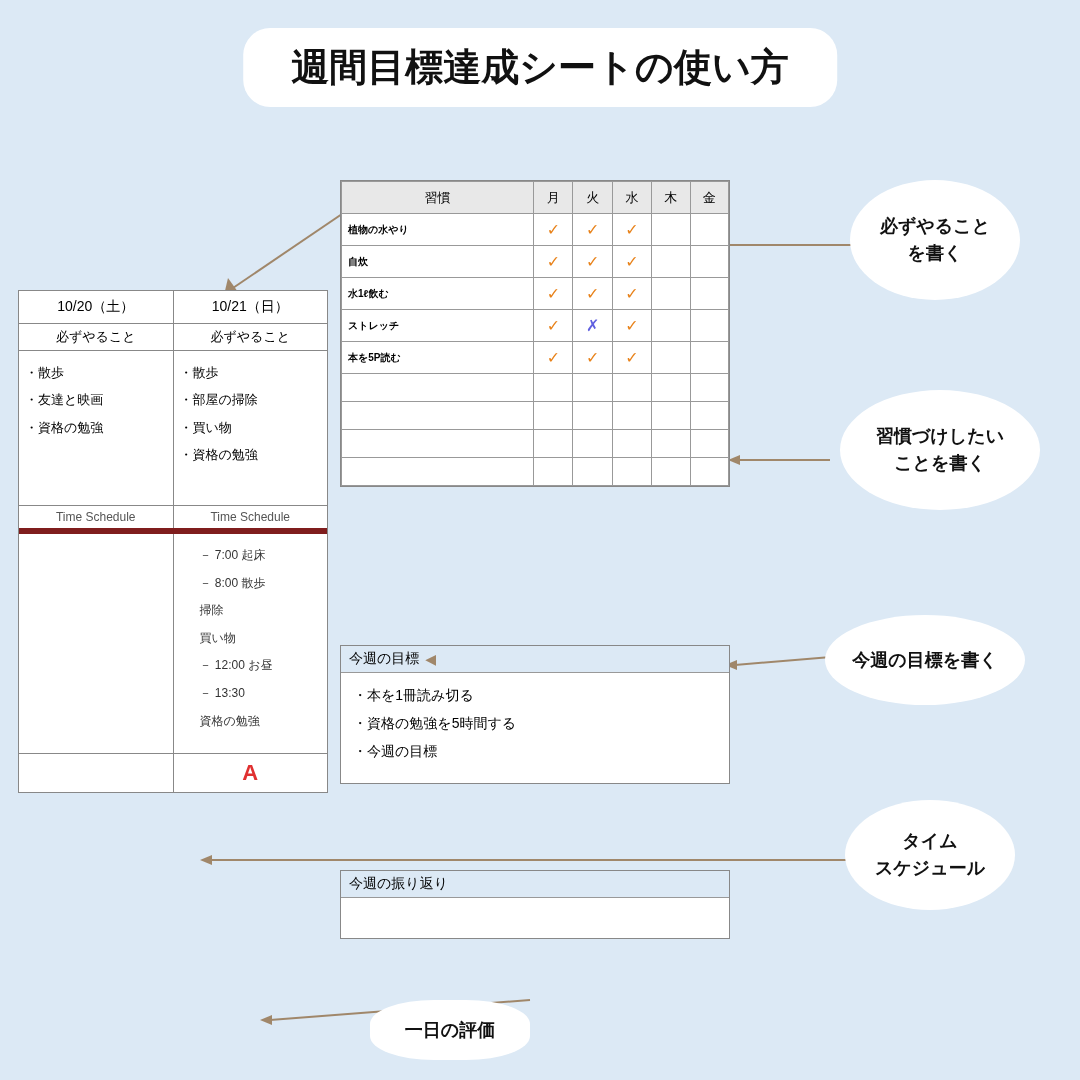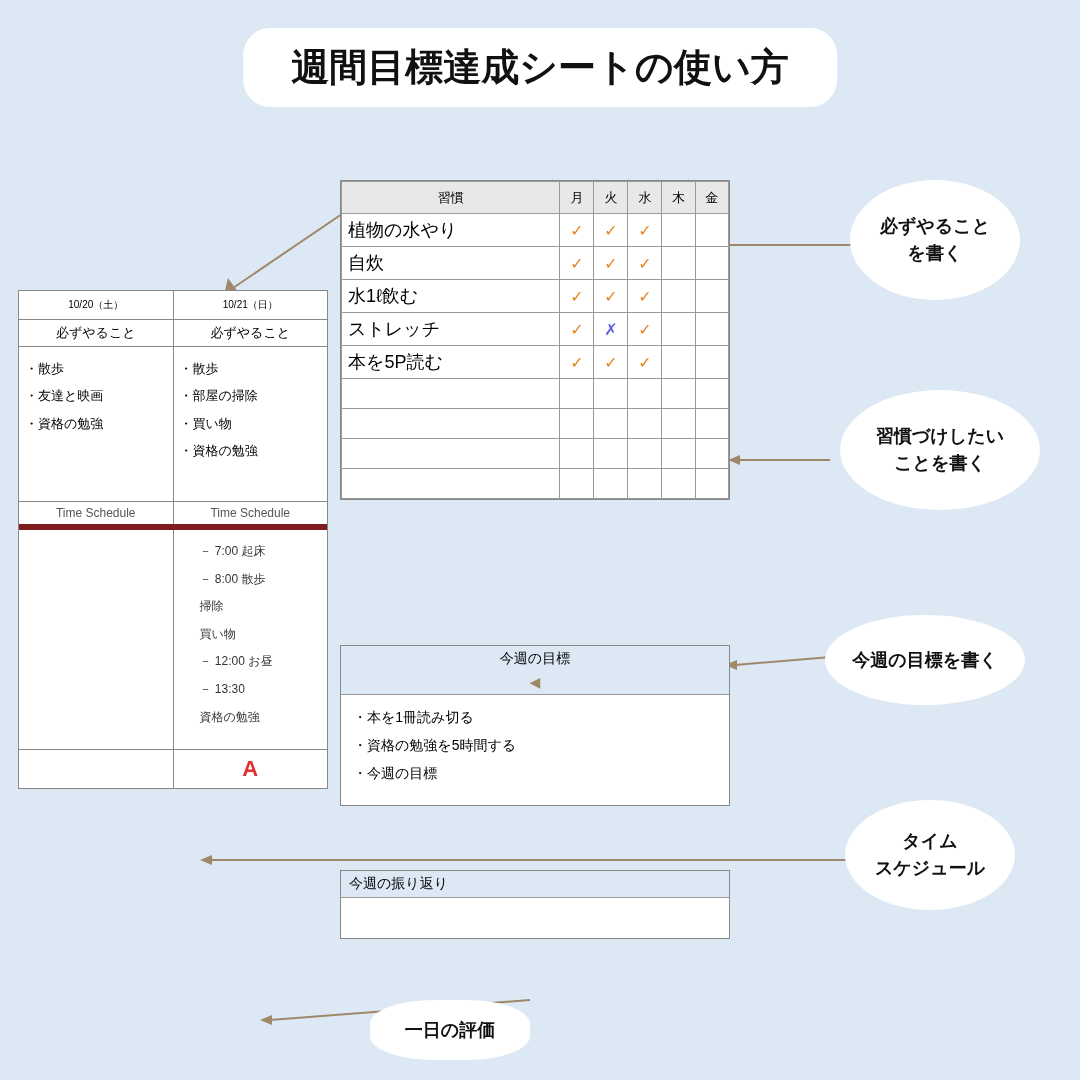--- a/index.html
+++ b/index.html
@@ -61,21 +61,22 @@
     }
     .tracker-table th {
       background: #e8e8e8;
       font-weight: normal;
       margin-left: 16px;
     }
     .tracker-table td:first-child {
       text-align: left;
       padding-left: 6px;
       min-width: 90px;
-      font-size: 18px;
+      font-size: 10px;
+      font-weight: bold;
     }
     .check-orange { color: #e8821a; font-size: 16px; }
     .check-blue { color: #6060e0; font-size: 16px; }
     .empty-row td { height: 28px; }
 
     
     .goals-section {
       position: absolute;
       top: 645px;
       left: 340px;
@@ -84,21 +85,20 @@
       border: 1.5px solid #888;
     }
     .goals-label {
       background: #dce9f5;
       padding: 4px 8px;
       font-size: 14px;
       border-bottom: 1px solid #999;
       display: flex;
       align-items: center;
       gap: 6px;
-      flex-direction: column;
     }
     .goals-label-arrow {
       color: #a0876a;
       font-size: 14px;
     }
     .goals-content {
       padding: 8px 12px;
       font-size: 14px;
       line-height: 2;
       min-height: 110px;
@@ -134,21 +134,21 @@
     }
 
     .cal-header-row {
       display: flex;
       border-bottom: 1.5px solid #888;
     }
     .cal-header-cell {
       flex: 1;
       text-align: center;
       padding: 7px 4px;
-      font-size: 10px;
+      font-size: 14px;
       border-right: 1px solid #888;
     }
     .cal-header-cell:last-child { border-right: none; }
 
     .cal-must-row {
       display: flex;
       border-bottom: 1px solid #888;
     }
     .cal-must-cell {
       flex: 1;

